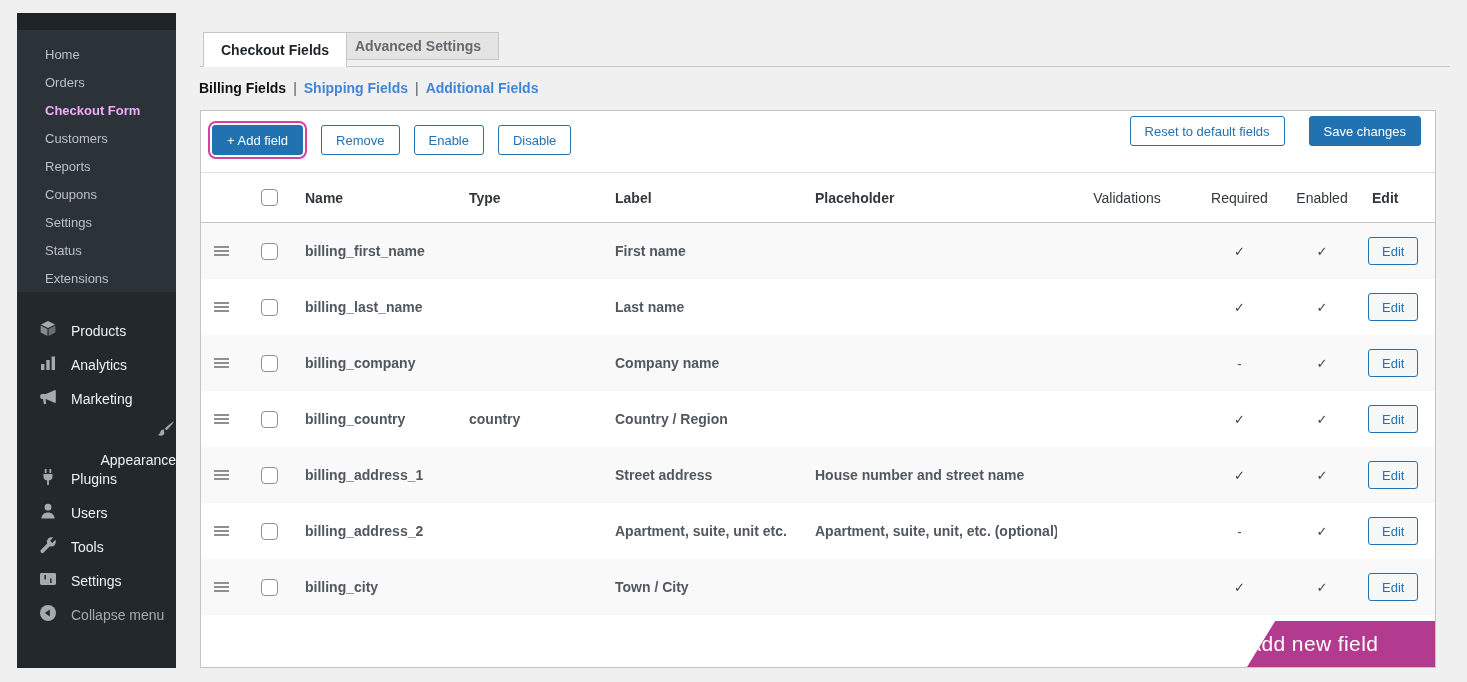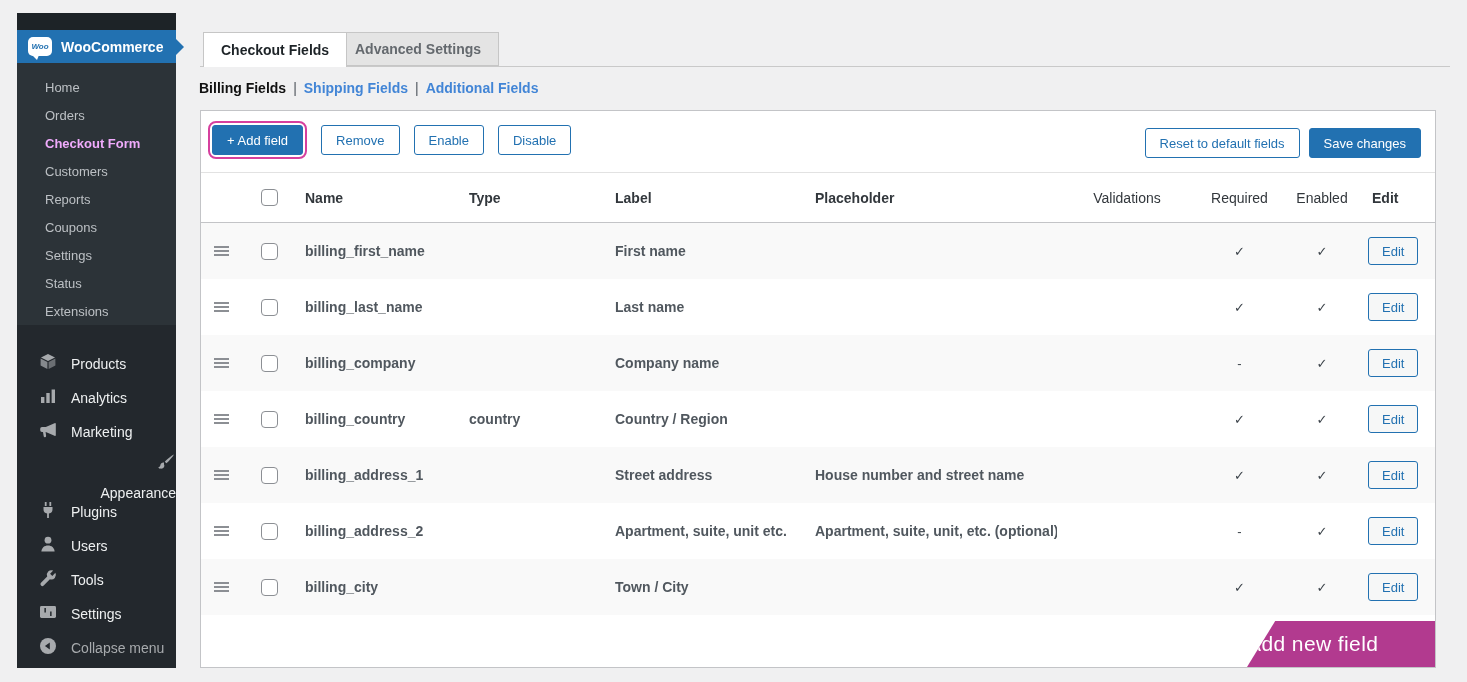--- a/index.html
+++ b/index.html
@@ -57,21 +57,21 @@
   .menu-item .menu-label { font-size:14px; color:#eef0f1; }
   .menu-item.spacer-before { margin-top:12px;flex-direction:column; }
   .menu-item.dim .menu-label { color:#a7aaad; }
 
   
   .tabs-underline {
     position:absolute; left:200px; top:66px; width:1250px; height:1px;
     background:#c9c9c9; z-index:1;
   }
   .tab {
-    position:absolute; top:32px; height:34px; z-index:1;
+    position:absolute; top:32px; height:28px; z-index:1;
     display:flex; align-items:center; padding:0 17px;
     font-size:14px; font-weight:bold; cursor:pointer;
     border:1px solid #c6c6c6; background:#e4e4e4; color:#64696e;
   }
   .tab.active {
     left:203px; height:35px; z-index:2; background:#ffffff; color:#1d2327;
     border-bottom:none;
   }
   .tab.inactive { left:337px; }
 
@@ -95,21 +95,21 @@
   .btn {
     font-family:"Liberation Sans", sans-serif;
     font-size:13px; height:30px; padding:0 14px; border-radius:3px;
     border:1px solid #2271b1; background:#ffffff; color:#2271b1; cursor:pointer;
   }
   .btn.primary { background:#2271b1; color:#ffffff; }
   .toolbar-left { position:absolute; left:7px; top:10px; display:flex; align-items:center; gap:14px; }
   .annotation {
     border:2px solid #d6409e; border-radius:8px; padding:2px; background:transparent;
   }
-  .toolbar-right { position:absolute; right:14px; top:17px; display:flex; gap:9px; }
+  .toolbar-right { position:absolute; right:14px; top:5px; display:flex; gap:24px; }
 
   
   .ctable { position:absolute; left:0; top:61px; width:100%; }
   .trow {
     display:grid;
     grid-template-columns:40px 56px 164px 146px 200px 250px 140px 85px 80px auto;
     align-items:center;
   }
   .thead {
     height:51px; border-top:1px solid #e2e2e2; border-bottom:1px solid #c3c4c7;
@@ -148,27 +148,20 @@
   }
   .banner-label { color:#ffffff; font-size:21px; letter-spacing:0.4px; font-weight:400; }
 </style>
 </head>
 <body>
 
 <div class="page">
 
   <div class="sidebar">
     <div class="sidebar-topstrip"></div>
-    <div class="brand">
-      <span class="brand-logo">
-        <span>Woo</span>
-      </span>
-      <span class="brand-label">WooCommerce</span>
-      <span class="brand-arrow"></span>
-    </div>
     <div class="submenu" id="submenu-list">
   <div class="submenu-item">
     <span class="submenu-label">Home</span>
   </div>
 
   <div class="submenu-item">
     <span class="submenu-label">Orders</span>
   </div>
 
   <div class="submenu-item current">

